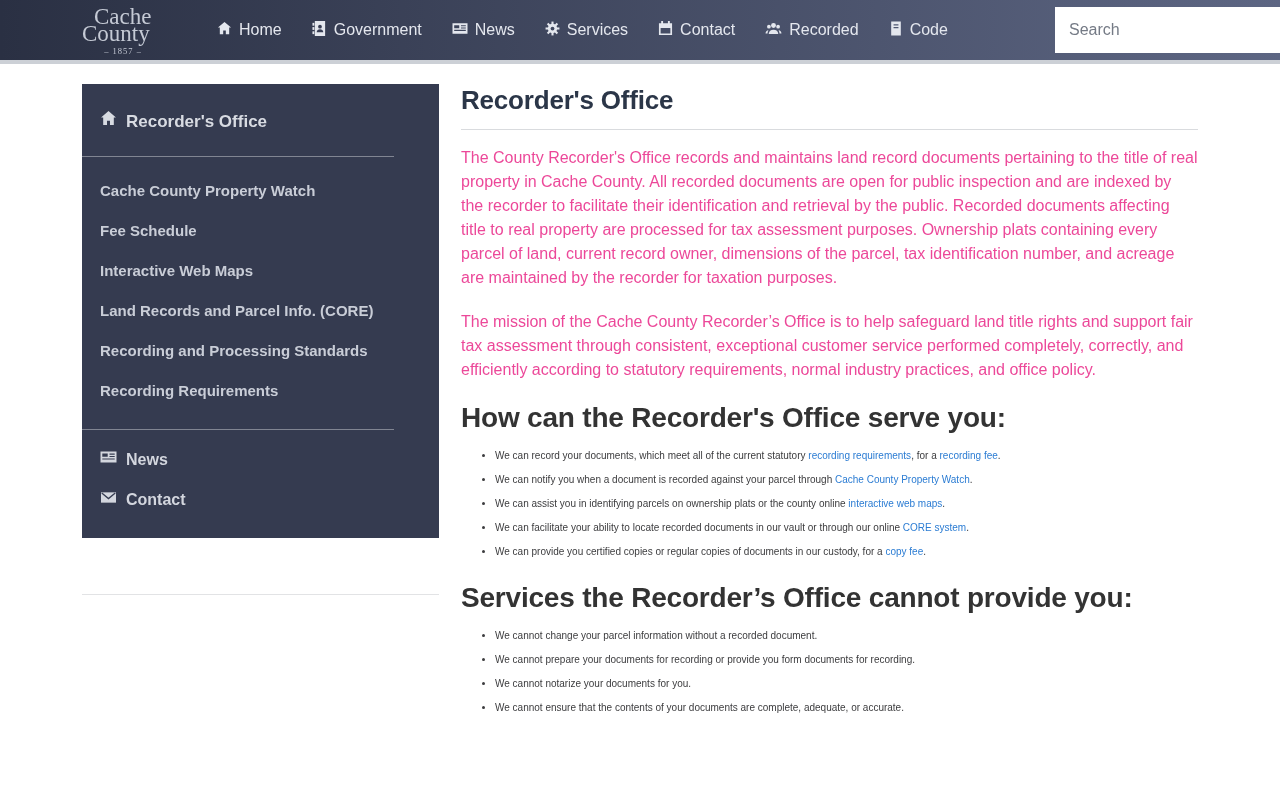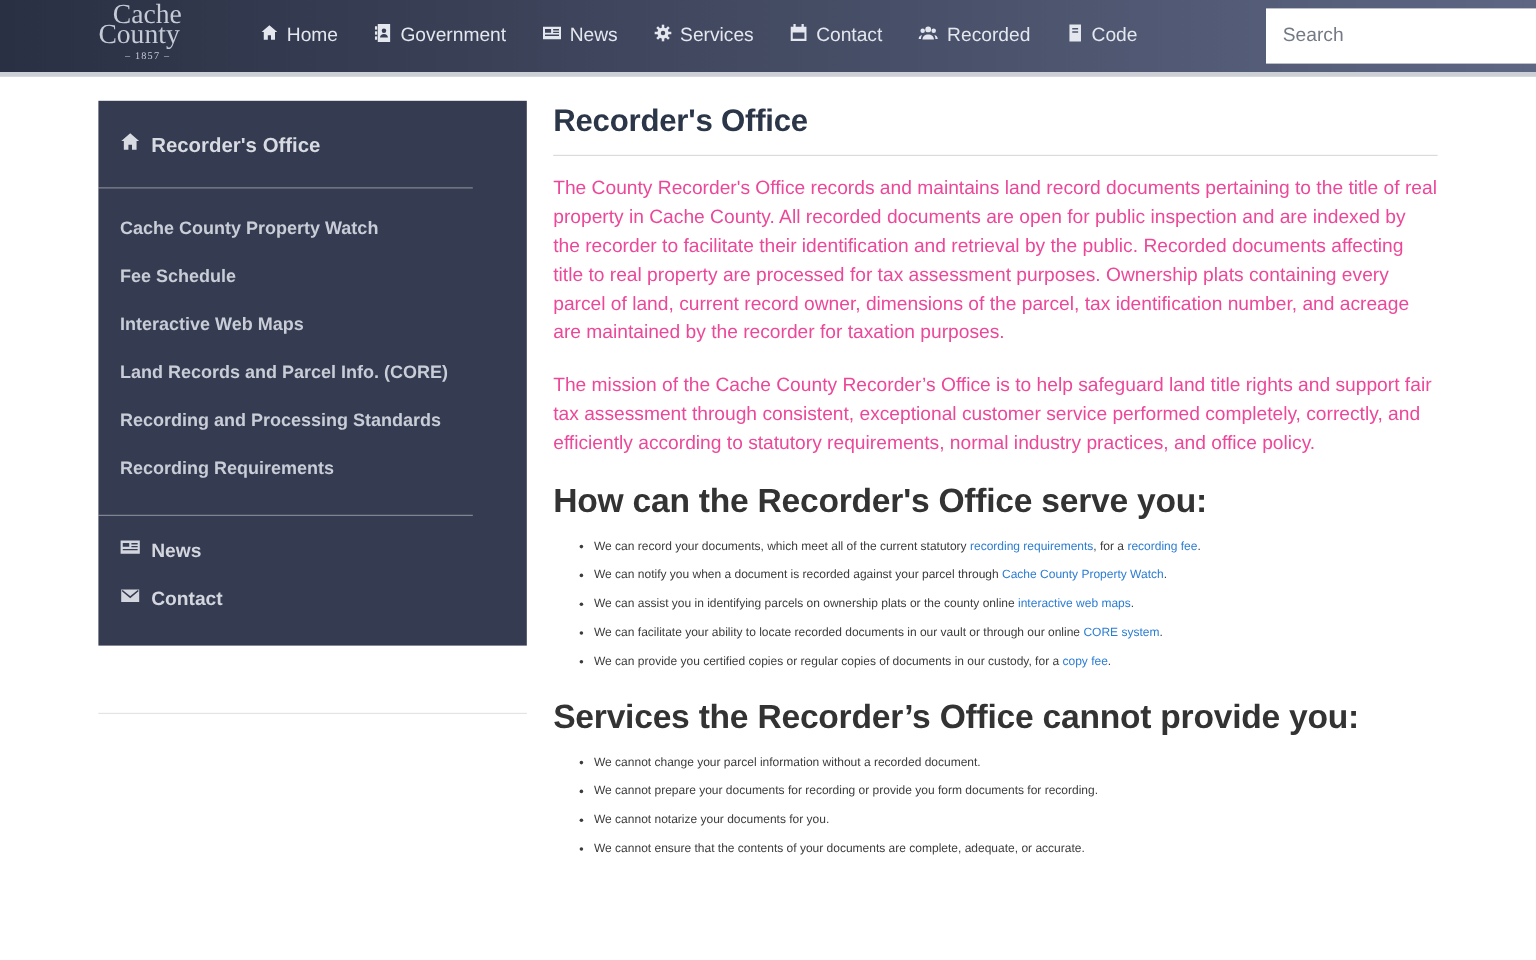--- a/index.html
+++ b/index.html
@@ -2,21 +2,21 @@
 <html><head>
 <meta charset="utf-8">
 <style>
   * { box-sizing: border-box; margin: 0; padding: 0; }
   html, body { width: 1280px; height: 800px; overflow: hidden; background: #fff;
     font-family: "Liberation Sans", "DejaVu Sans", sans-serif; }
 
   
   .navbar { position: relative; height: 60px; width: 1280px;
     background: linear-gradient(90deg, #2a3043 0%, #5d6683 100%);
-    display: flex; align-items: flex-start; }
+    display: flex; align-items: center; }
   .nav-strip { height: 4px; width: 1280px; background: #ccd0d6; }
 
   .logo { margin-left: 80px; width: 100px; color: #c5cad5;
     font-family: "Liberation Serif", "DejaVu Serif", serif; line-height: 1;
     cursor: pointer; flex: 0 0 auto; }
   .logo-l1 { font-size: 23px; margin-left: 14px; }
   .logo-l2 { font-size: 23px; margin-top: -6px; margin-left: 2px; }
   .logo-year { font-size: 8.5px; letter-spacing: 1px; margin-top: 2px; text-align: center; width: 86px; }
 
   .main-nav { display: flex; align-items: center; margin-left: 22px; flex: 0 0 auto; }

